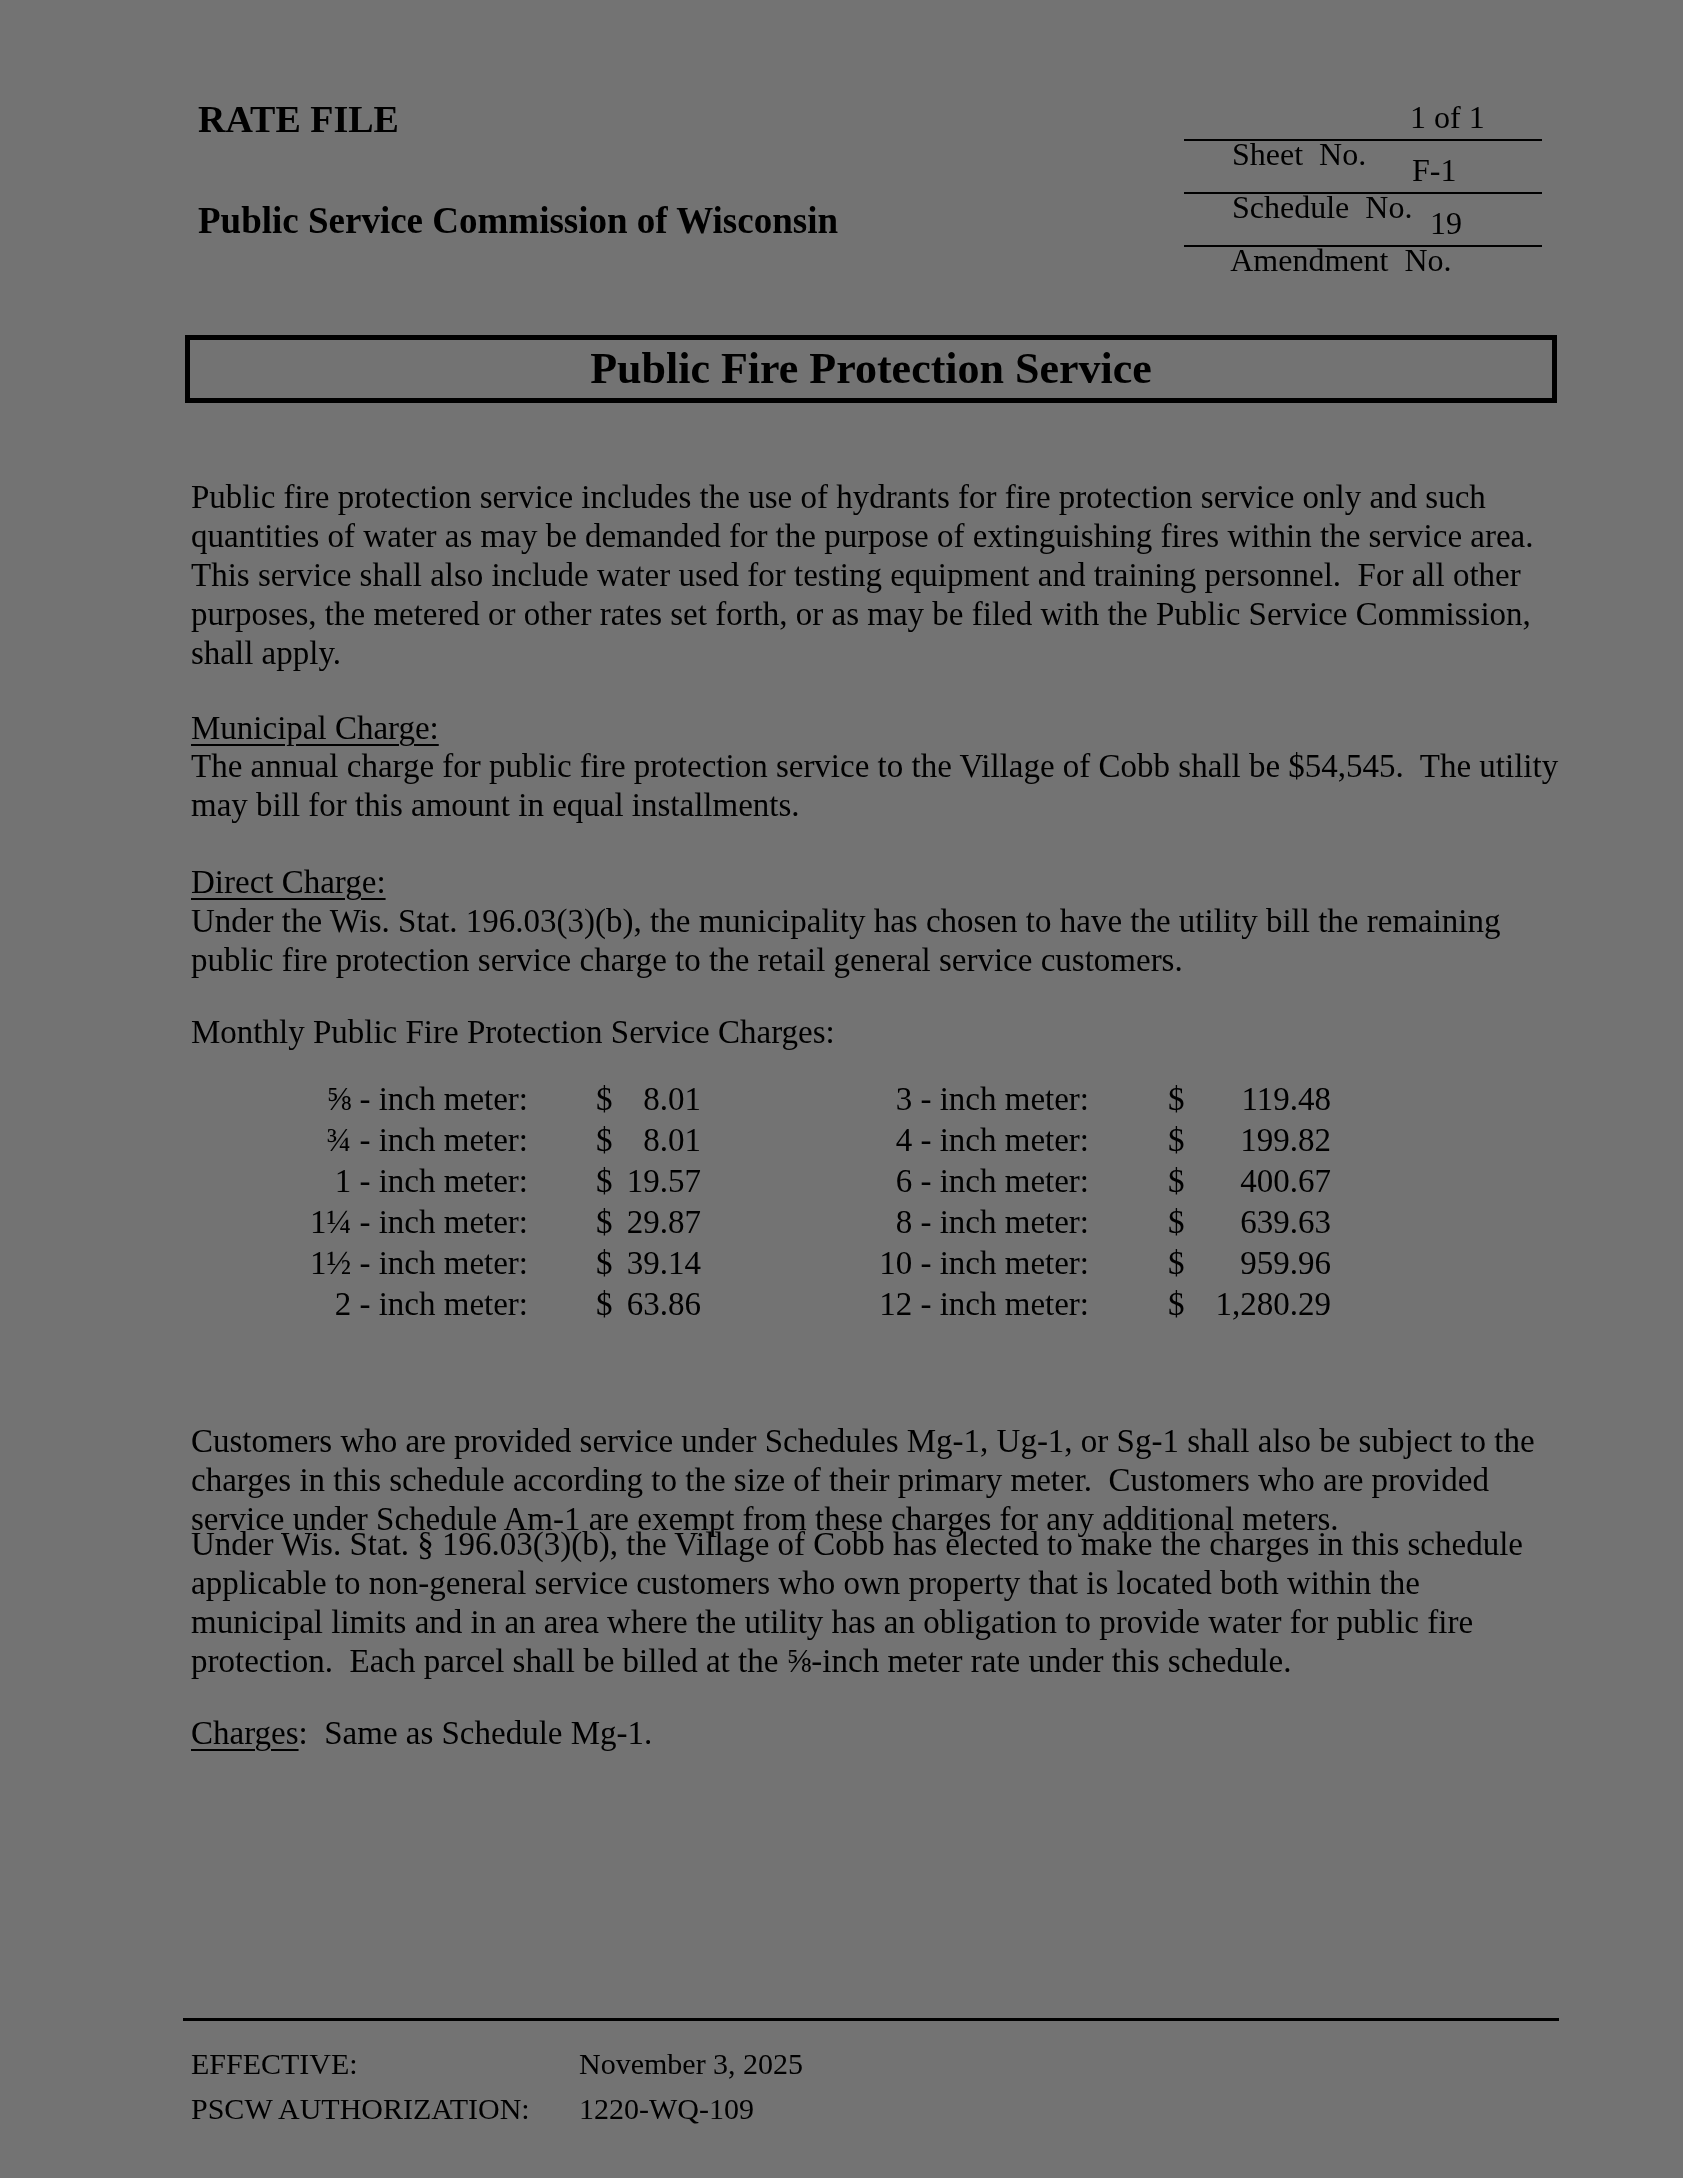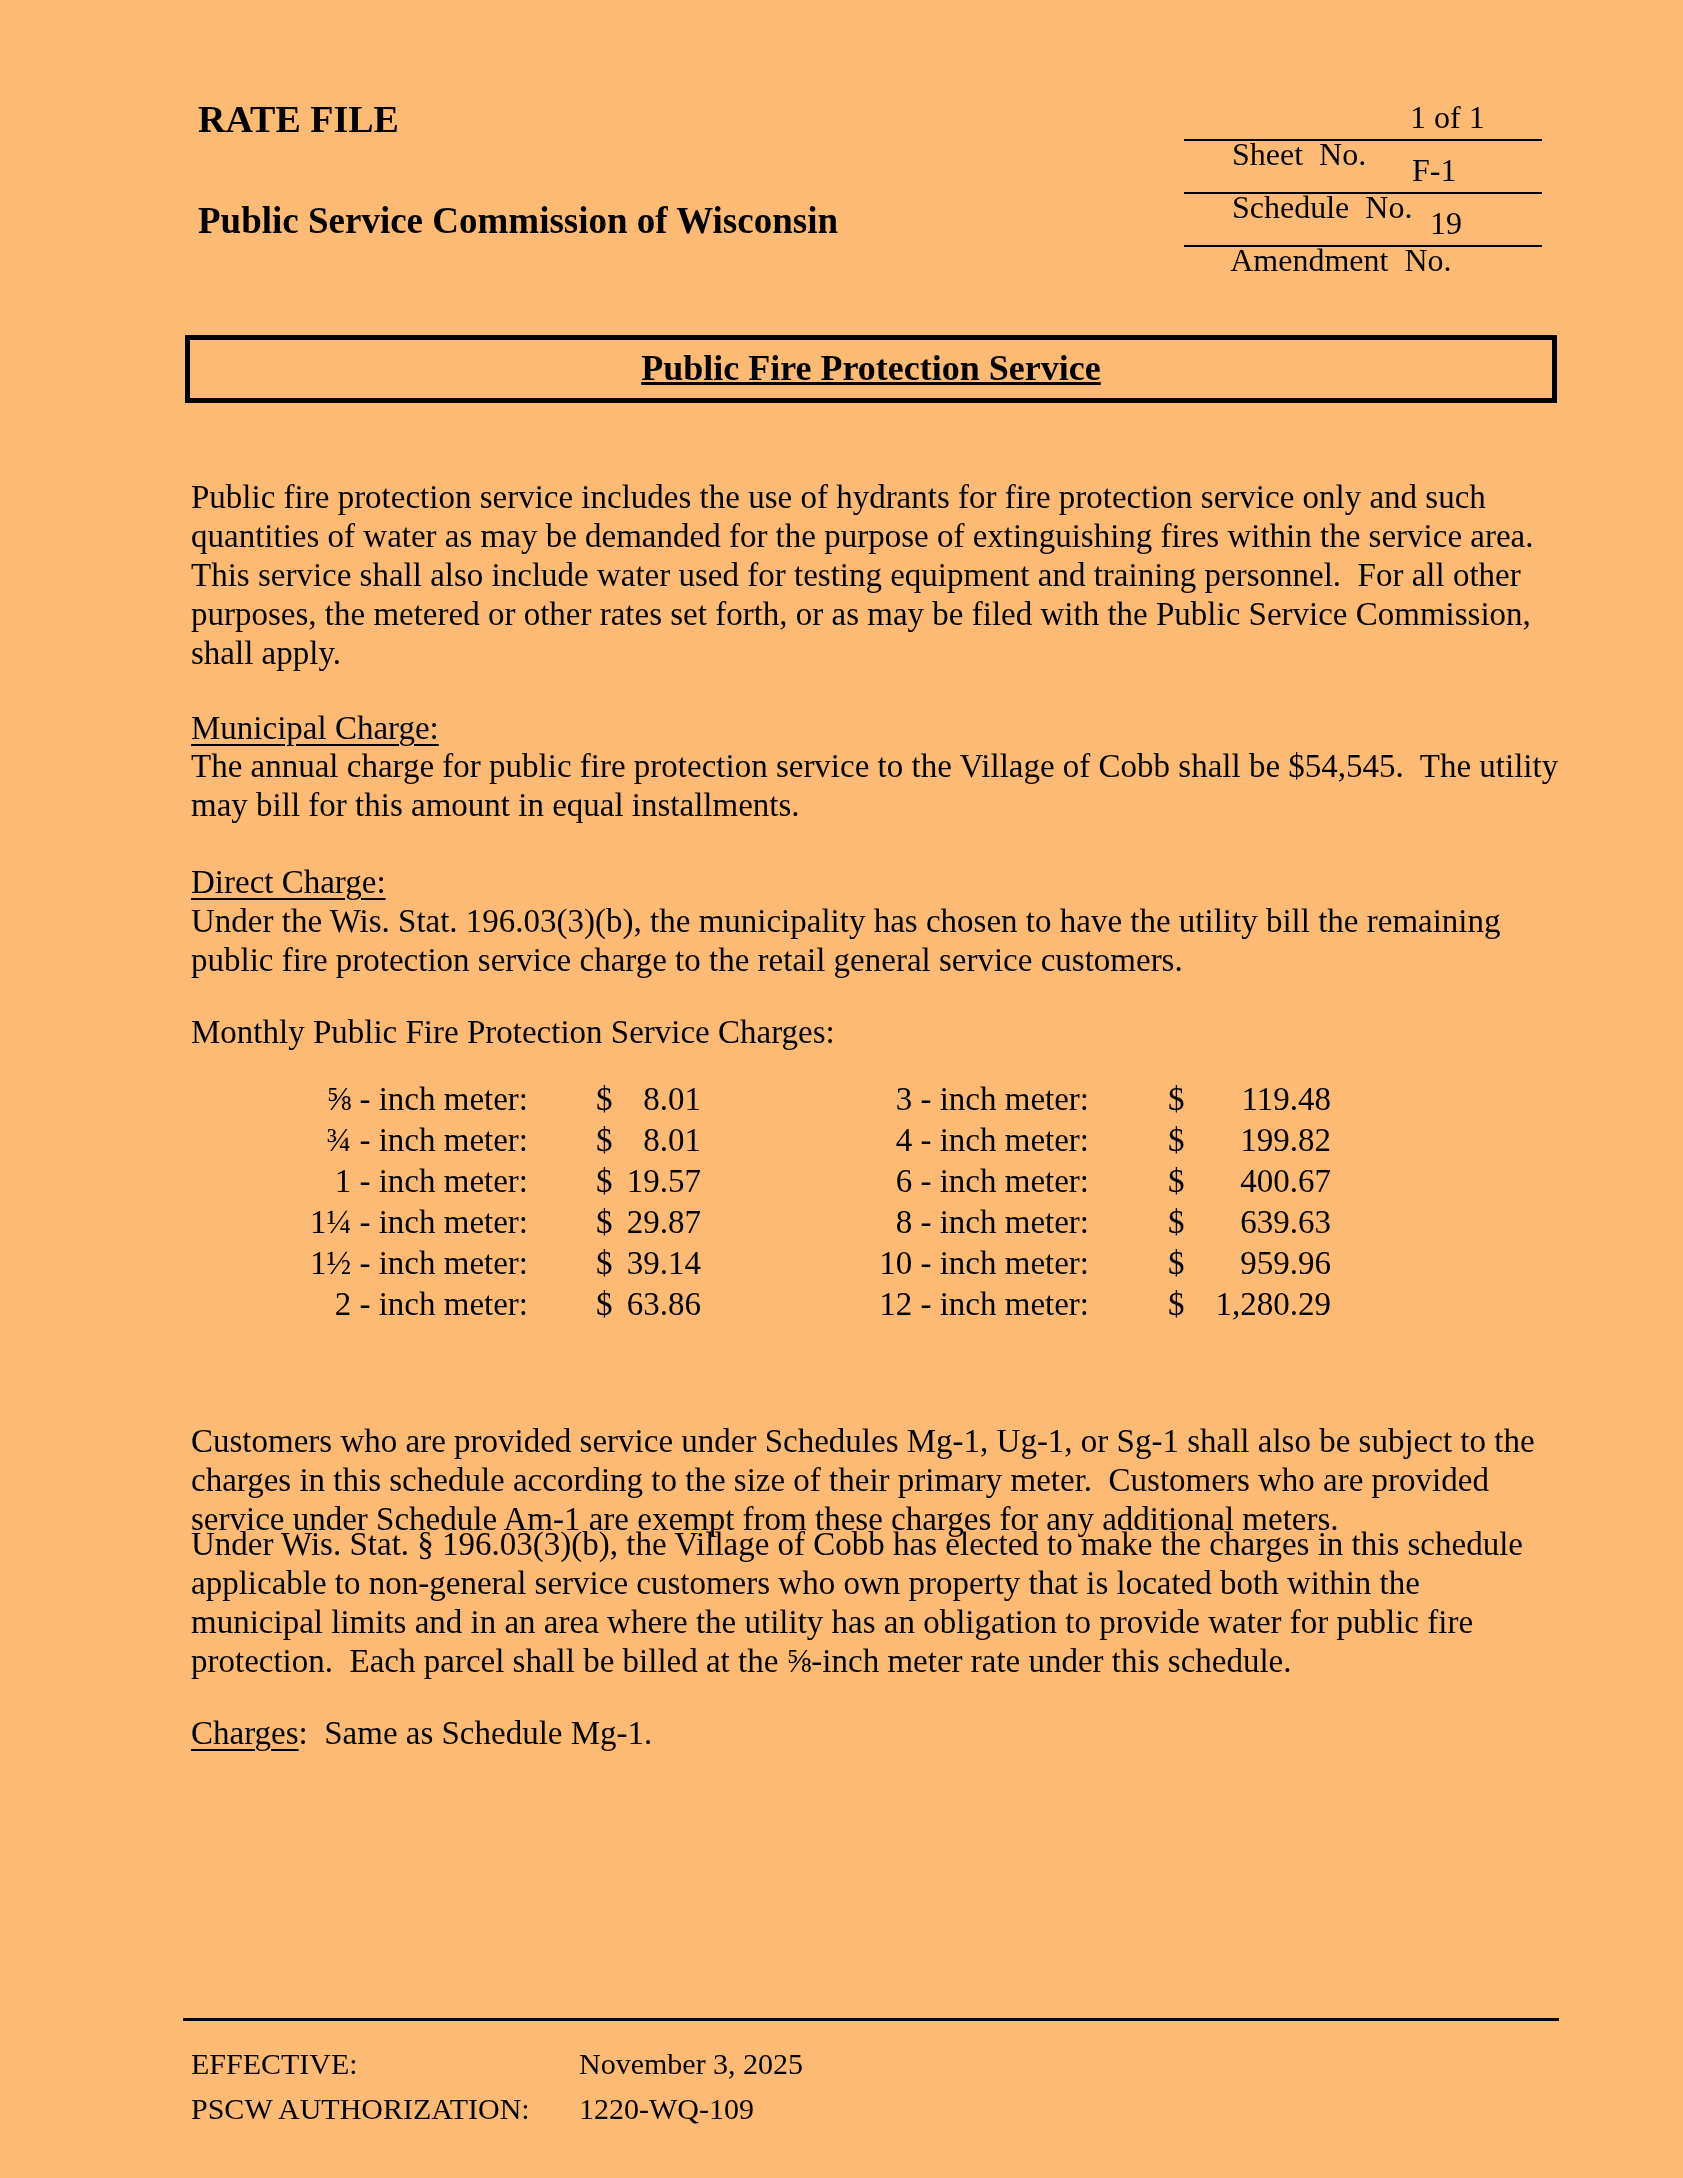--- a/index.html
+++ b/index.html
@@ -1,21 +1,21 @@
 <!DOCTYPE html>
 <html><head>
 <meta charset="utf-8">
 <style>
   * { margin: 0; padding: 0; box-sizing: border-box; }
   html, body { background: #ffffff; }
   .page {
     position: relative;
     width: 1683px;
     height: 2178px;
-    background: #fdba74;
+    background: #737373;
     color: #000000;
     font-family: "Liberation Serif", "DejaVu Serif", serif;
     overflow: hidden;
   }
   .abs { position: absolute; }
 
   
   .h-bold { font-weight: bold; font-size: 37px; line-height: 1.1; }
   .rate-file   { left: 198px; top: 99px; font-size: 38px; }
   .commission  { left: 198px; top: 201px; }
@@ -35,21 +35,21 @@
   .hr-row.r2 .val { left: 228px; }
   .hr-row.r3 .val { left: 246px; }
 
   
   .title-box {
     left: 185px; top: 335px; width: 1372px; height: 68px;
     border: 5px solid #000;
     text-align: center;
   }
   .title-box .t {
-    font-weight: bold; font-size: 36px; line-height: 57px; text-decoration: underline;
+    font-weight: bold; font-size: 44px; line-height: 57px;
   }
 
   
   .body-text {
     left: 191px; width: 1368px;
     font-size: 33px; line-height: 39px;
     white-space: pre-wrap;
   }
   .p-intro     { top: 478px; }
   .mun-head    { top: 709px; }

